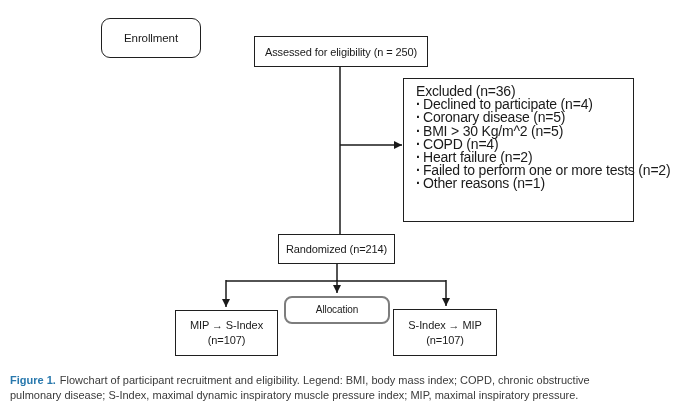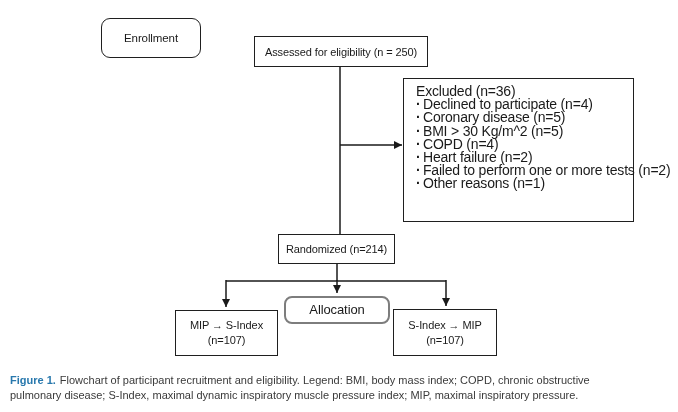--- a/index.html
+++ b/index.html
@@ -68,21 +68,21 @@
     left: 0;
     font-weight: 700;
   }
   .randomized-box {
     left: 278px; top: 234px; width: 117px; height: 30px;
   }
   .allocation-box {
     left: 284px; top: 296px; width: 106px; height: 28px;
     border: 2px solid #7d7d7d;
     border-radius: 8px;
-    font-size: 13px;
+    font-size: 10px;
   }
   .arm-box-left {
     left: 175px; top: 310px; width: 103px; height: 46px;
     line-height: 15px;
   }
   .arm-box-right {
     left: 393px; top: 309px; width: 104px; height: 47px;
     line-height: 15px;
   }
   .caption {

